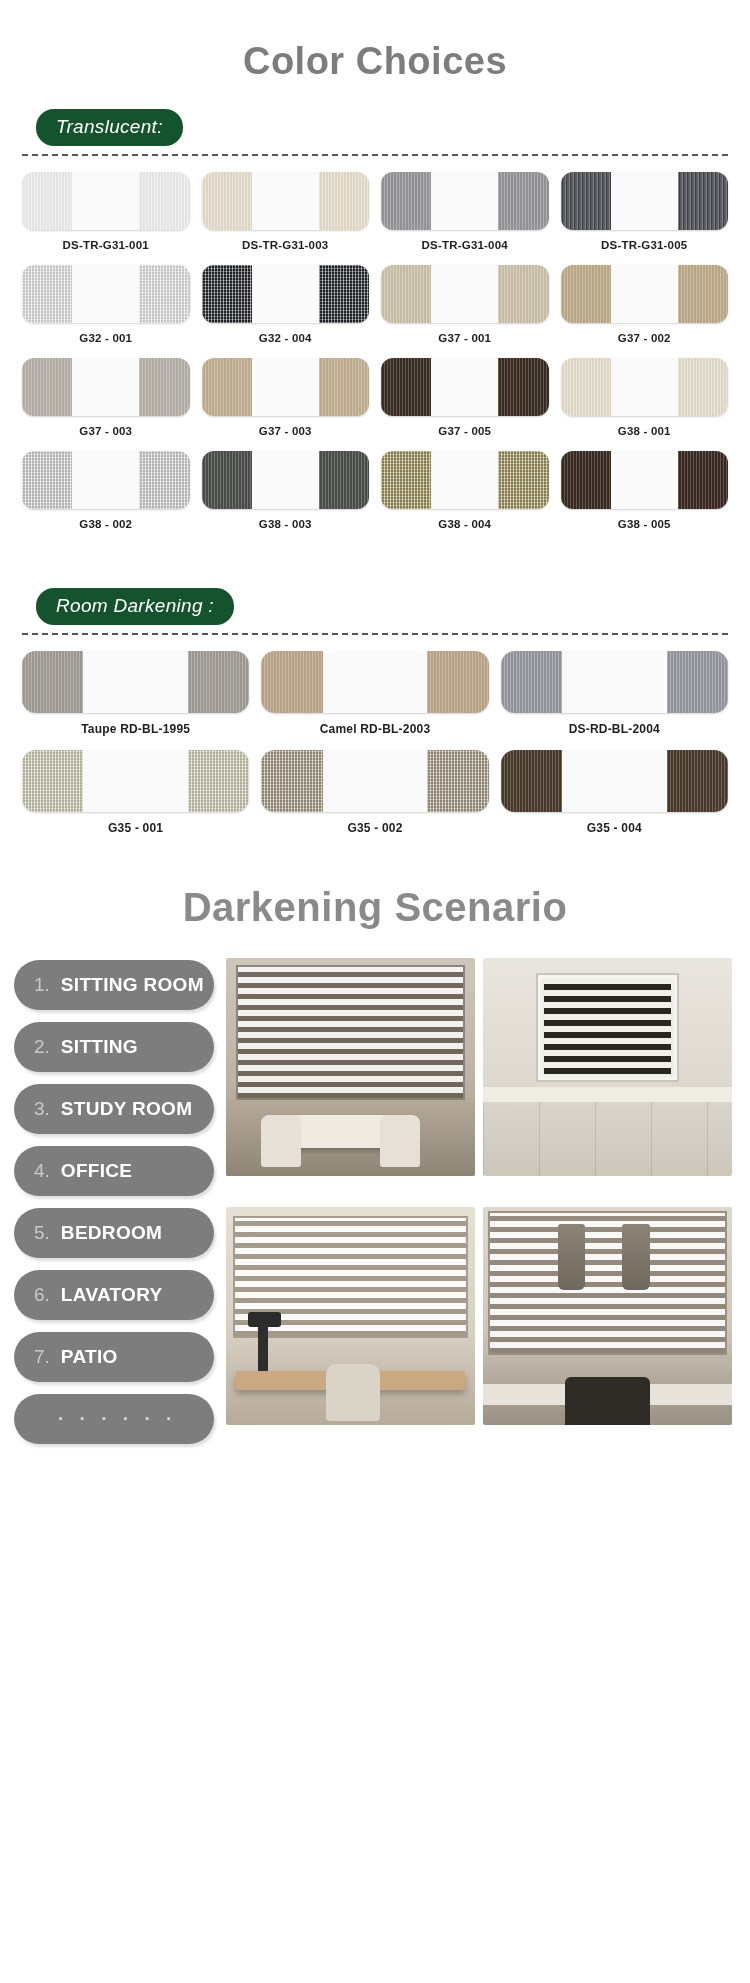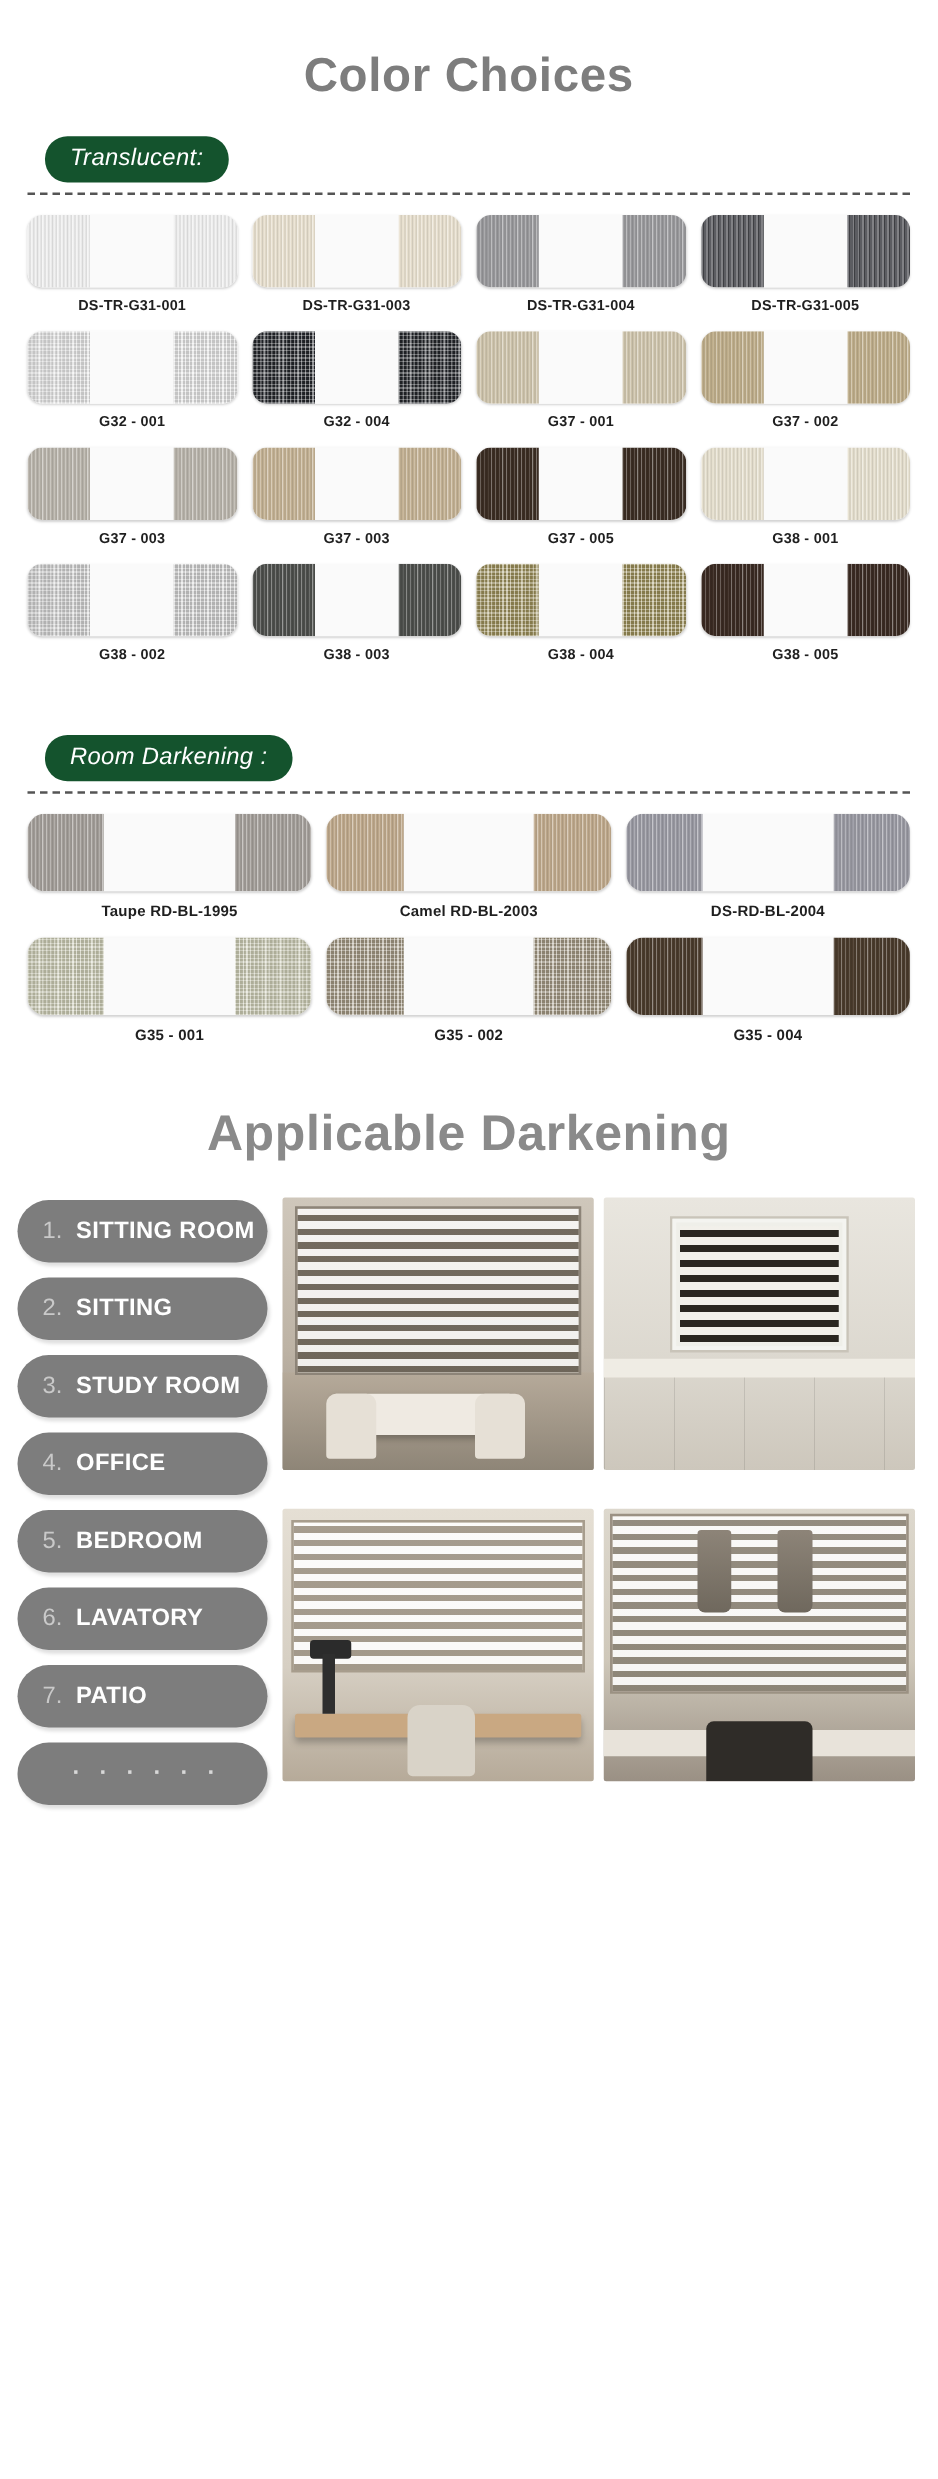--- a/index.html
+++ b/index.html
@@ -545,21 +545,21 @@
           </div>
         <div class="band-light"></div>
         <div class="band-dark" style="background:#4a3b2c">
             <div class="tex"></div>
           </div>
       </div>
       <div class="label">G35 - 004</div>
     </div>
   </div>
 
-  <h2 class="scenario-title">Applicable Darkening</h2>
+  <h2 class="scenario-title">Darkening Scenario</h2>
 
   <div class="scenario-body">
 
     <div class="scenario-list">
       <div class="scenario-pill">
         <span class="pill-num">1.</span>
         <span class="pill-label">SITTING ROOM</span>
       </div>
       <div class="scenario-pill">
         <span class="pill-num">2.</span>

